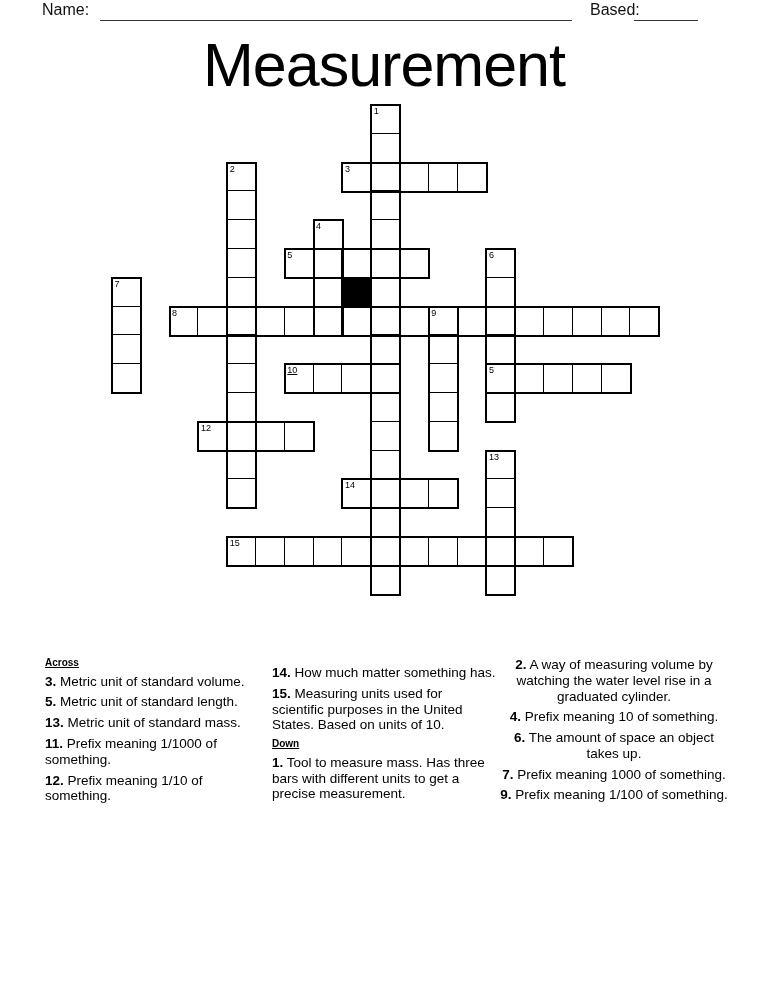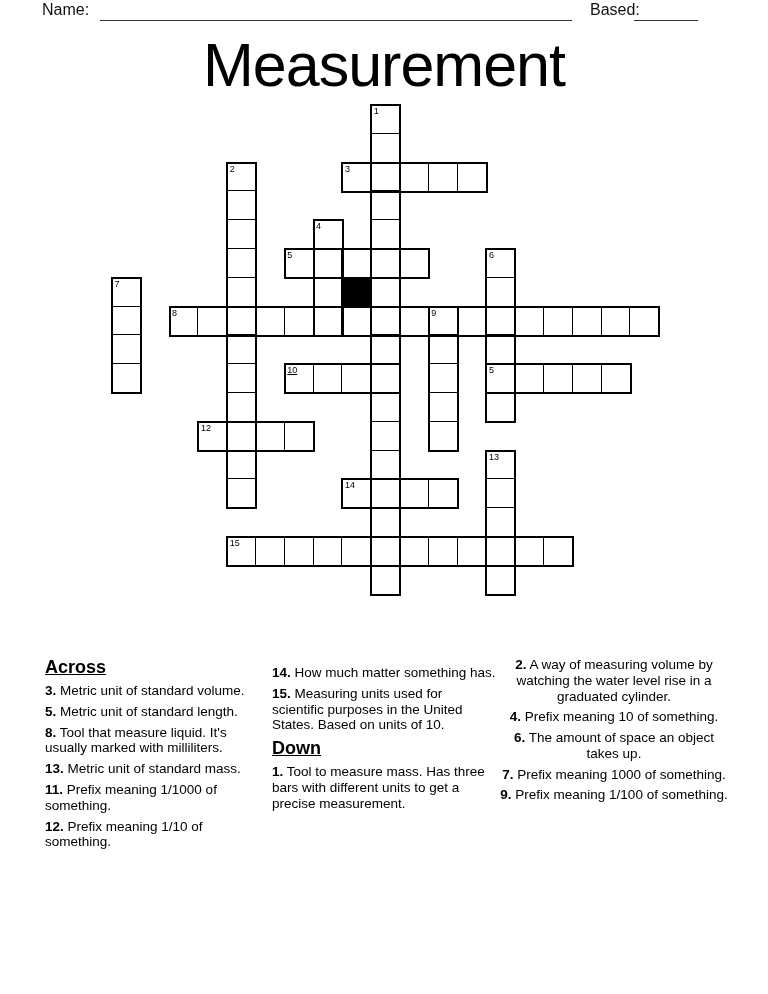--- a/index.html
+++ b/index.html
@@ -56,21 +56,21 @@
     z-index: 4;
     pointer-events: none;
   }
   
   .clue-col { position: absolute; top: 657px; font-size: 13.5px; line-height: 1.17; }
   .clue-col-0 { left: 45px;  width: 216px; }
   .clue-col-1 { left: 272px; width: 225px; margin-top: 8px; }
   .clue-col-2 { left: 500px; width: 228px; text-align: center; }
   .clue-heading {
     font-weight: bold;
-    font-size: 18px;
+    font-size: 10px;
     text-decoration: underline;
     margin: 0 0 5px 0;
   }
   .clue { margin: 0 0 5px 0; }
   .clue-num { font-weight: bold; }
 </style>
 </head>
 <body>
 
 <div class="page">
@@ -209,21 +209,20 @@
       <div class="cell-number" style="left: 344.9px; top: 481.4px;">14</div>
       <div class="word-outline" style="left: 226.2px; top: 536px; width: 347.8px; height: 31px;"></div>
       <div class="cell-number" style="left: 229.7px; top: 539px;">15</div>
     </div>
 
   <div class="clues">
     <div class="clue-col clue-col-0" id="clue-col-0">
         <div class="clue-heading">Across</div>
         <div class="clue"><span class="clue-num">3.</span> Metric unit of standard volume.</div>
         <div class="clue"><span class="clue-num">5.</span> Metric unit of standard length.</div>
-        <div class="clue"><span class="clue-num">8.</span> Tool that measure liquid. It's usually marked with milliliters.</div>
         <div class="clue"><span class="clue-num">13.</span> Metric unit of standard mass.</div>
         <div class="clue"><span class="clue-num">11.</span> Prefix meaning 1/1000 of something.</div>
         <div class="clue"><span class="clue-num">12.</span> Prefix meaning 1/10 of something.</div>
       </div>
     <div class="clue-col clue-col-1" id="clue-col-1">
         <div class="clue"><span class="clue-num">14.</span> How much matter something has.</div>
         <div class="clue"><span class="clue-num">15.</span> Measuring units used for scientific purposes in the United States. Based on units of 10.</div>
         <div class="clue-heading">Down</div>
         <div class="clue"><span class="clue-num">1.</span> Tool to measure mass. Has three bars with different units to get a precise measurement.</div>
       </div>

